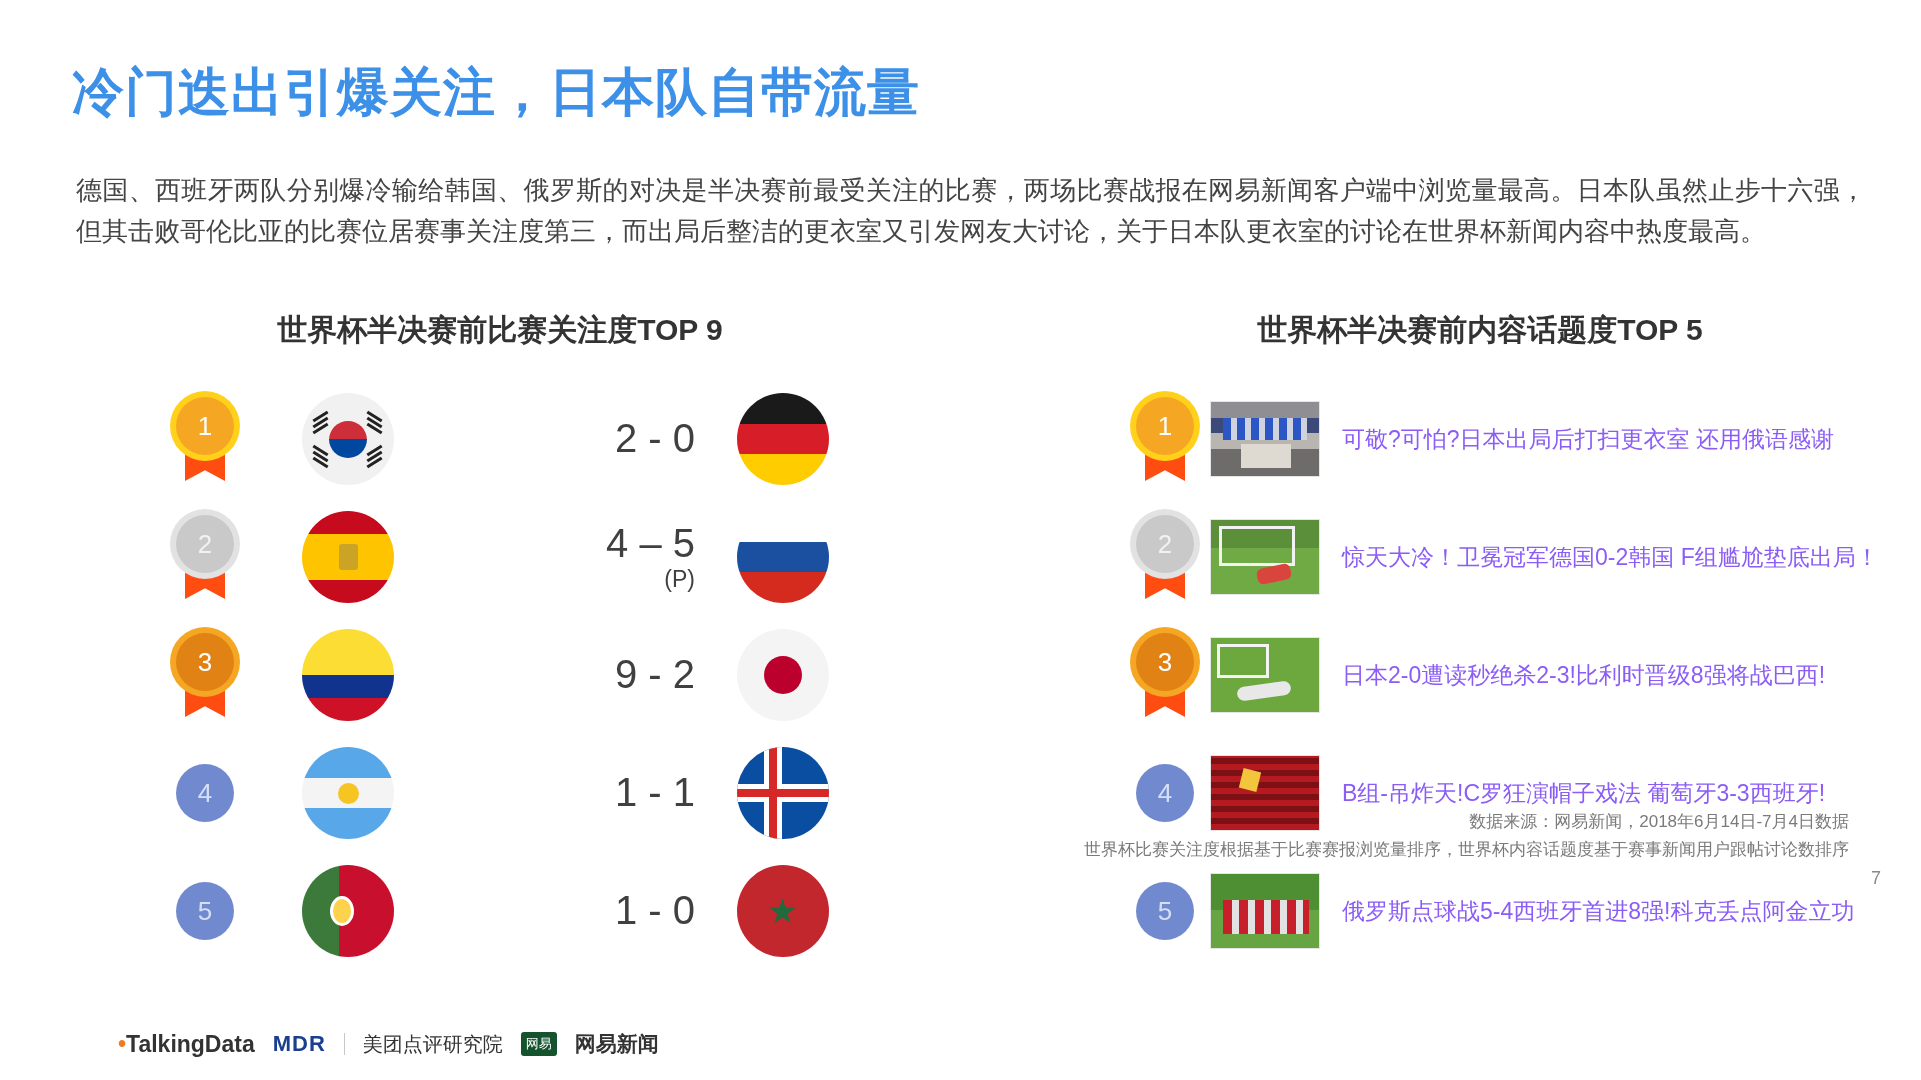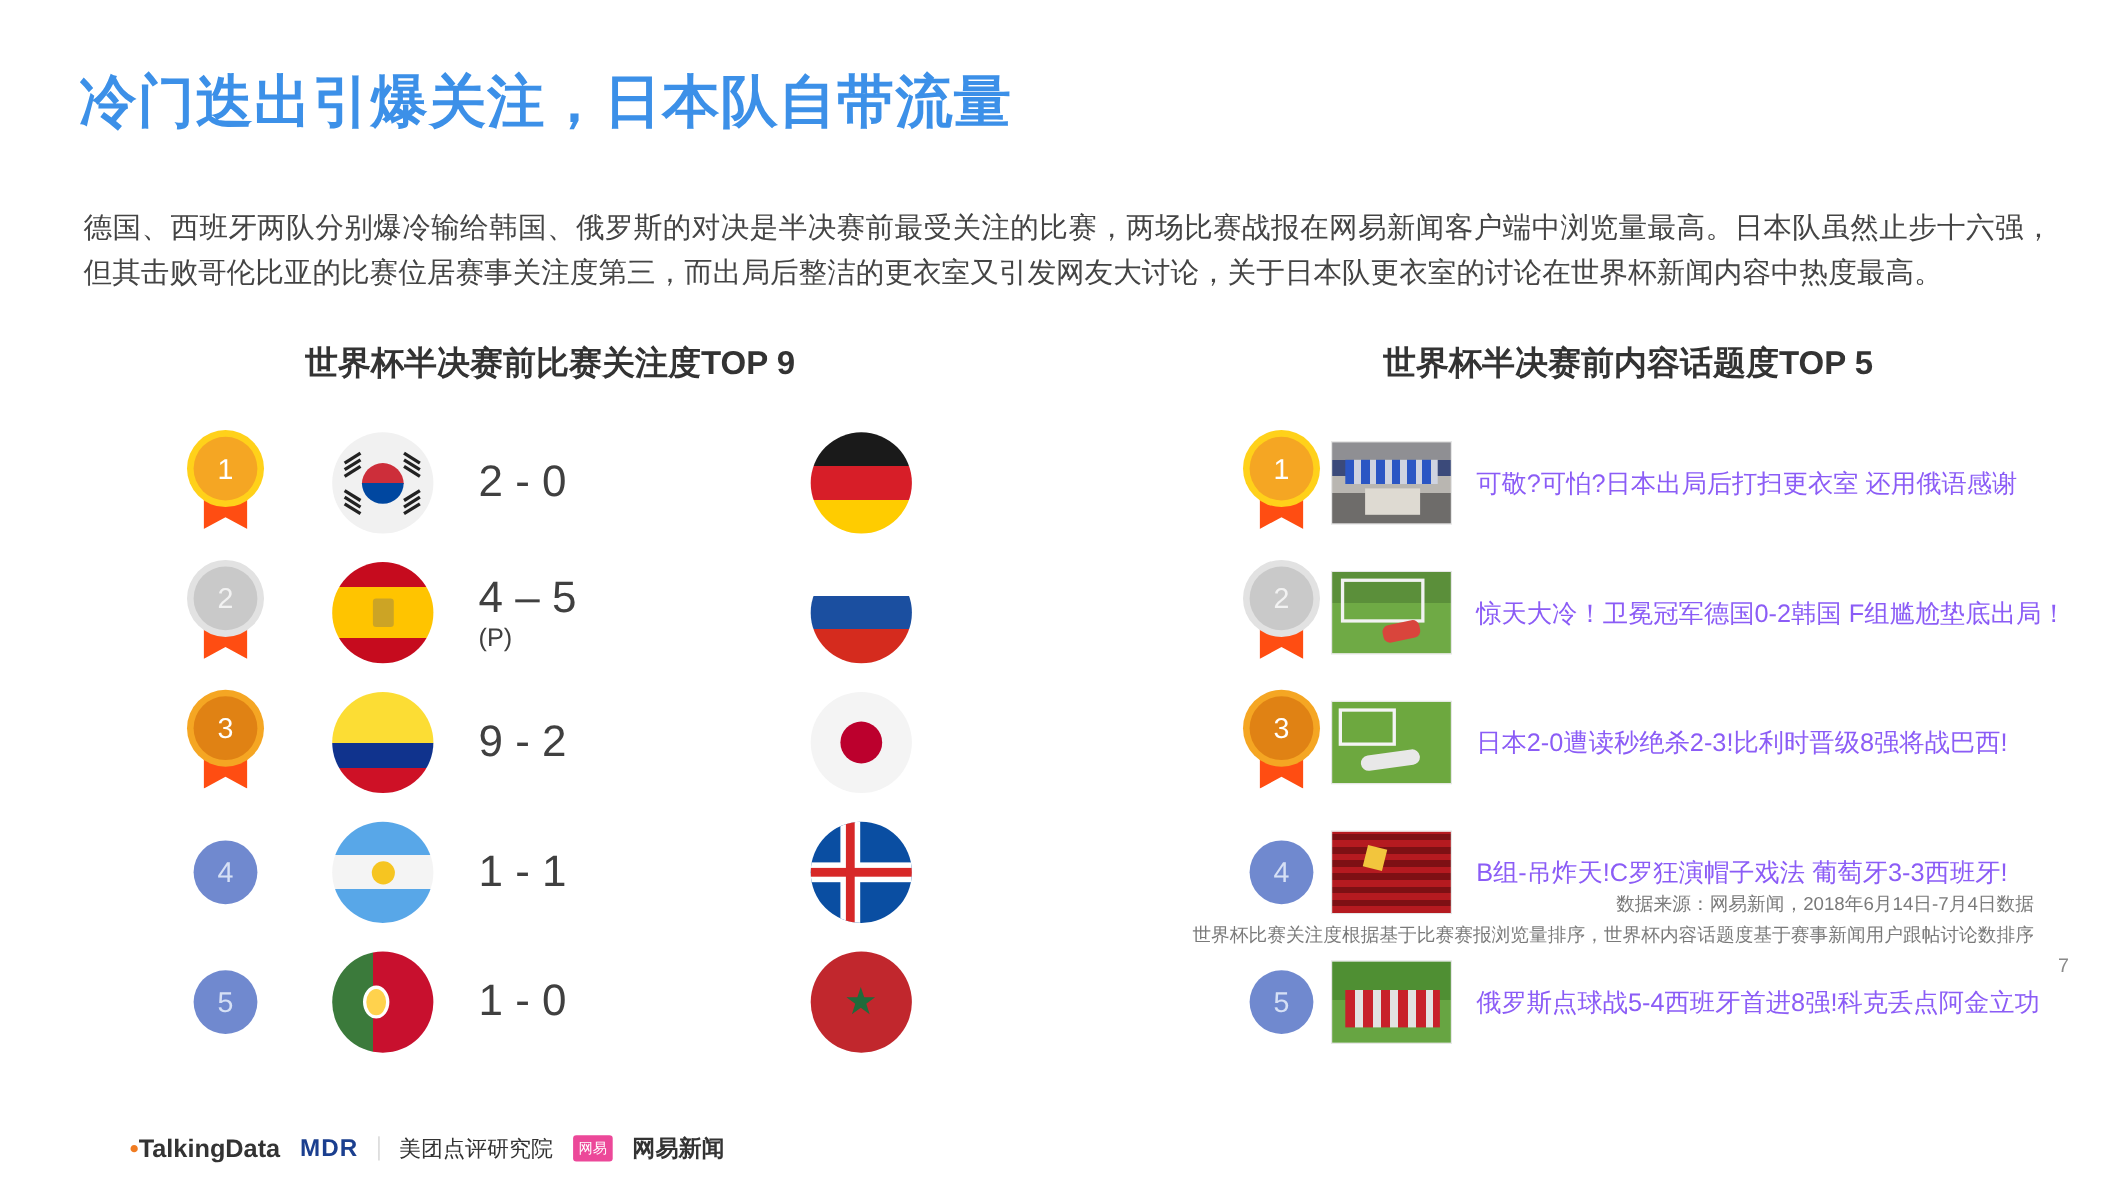--- a/index.html
+++ b/index.html
@@ -12,40 +12,40 @@
   .slide { position: relative; width: 1921px; height: 836px; background:#fff; }
 
   .page-title {
     position: absolute; left: 72px; top: 58px;
     font-size: 52px; font-weight: bold; color: #3c90e8;
     letter-spacing: 1px; white-space: nowrap;
   }
 
   .lede {
     position: absolute; left: 76px; top: 170px; width: 1790px;
-    font-size: 26px; line-height: 41px; color: #444; text-align: justify; margin-top: 16px;
+    font-size: 26px; line-height: 41px; color: #444; text-align: justify;
   }
 
   
   .col-head {
     position: absolute; font-size: 30px; font-weight: bold; color: #333;
     text-align: center; white-space: nowrap;
   }
   .col-head.left  { left: 180px; top: 310px; width: 640px; }
   .col-head.right { left: 1130px; top: 310px; width: 700px; }
 
   
   .match-list { position: absolute; left: 150px; top: 380px; width: 720px; }
   .match-row {
     display: flex; align-items: center; height: 118px;
   }
   .rank-cell { width: 110px; display:flex; justify-content:center; align-items:center; }
   .flag-cell { width: 175px; display:flex; justify-content:center; align-items:center; }
   .score-cell {
-    flex: 1; text-align: left; font-size: 40px; color: #404040;
+    flex: 1; text-align: right; font-size: 40px; color: #404040;
     line-height: 1.08; font-weight: 300;
   }
   .score-sub { display:block; font-size: 23px; color:#404040; margin-top: 2px; }
 
   
   .medal { position: relative; width: 58px; height: 84px; }
   .medal .disc {
     position:absolute; left:0; top:0; width:58px; height:58px; border-radius:50%;
     display:flex; align-items:center; justify-content:center;
     font-size:26px; color:#fff; z-index:2;
@@ -163,21 +163,21 @@
   .footnote.l2 { top: 836px; }
   .page-num { position:absolute; right: 40px; top: 868px; font-size:18px; color:#8a8a8a; }
 
   
   .footer-logos { position:absolute; left: 90px; top: 1030px; display:flex; align-items:center; gap:18px; }
   .logo-td { font-size: 23px; font-weight: bold; color:#333;margin-left:28px; }
   .logo-td .dot { color:#f07c22; }
   .logo-sep { width:1px; height:22px; background:#c8c8c8; }
   .logo-mdr { font-size: 22px; font-weight: bold; color:#1b3f8f; letter-spacing:1px; }
   .logo-mdr-cn { font-size: 20px; color:#333; }
-  .logo-163-badge { background:#ec4899; color:#fff; font-size:13px; padding:3px 5px; border-radius:3px; }
+  .logo-163-badge { background:#14532d; color:#fff; font-size:13px; padding:3px 5px; border-radius:3px; }
   .logo-163 { font-size: 21px; font-weight:bold; color:#333; }
 </style>
 </head>
 <body>
 
 <div class="slide">
 
   <div class="page-title">冷门迭出引爆关注，日本队自带流量</div>
 
   <div class="lede">德国、西班牙两队分别爆冷输给韩国、俄罗斯的对决是半决赛前最受关注的比赛，两场比赛战报在网易新闻客户端中浏览量最高。日本队虽然止步十六强，但其击败哥伦比亚的比赛位居赛事关注度第三，而出局后整洁的更衣室又引发网友大讨论，关于日本队更衣室的讨论在世界杯新闻内容中热度最高。</div>

